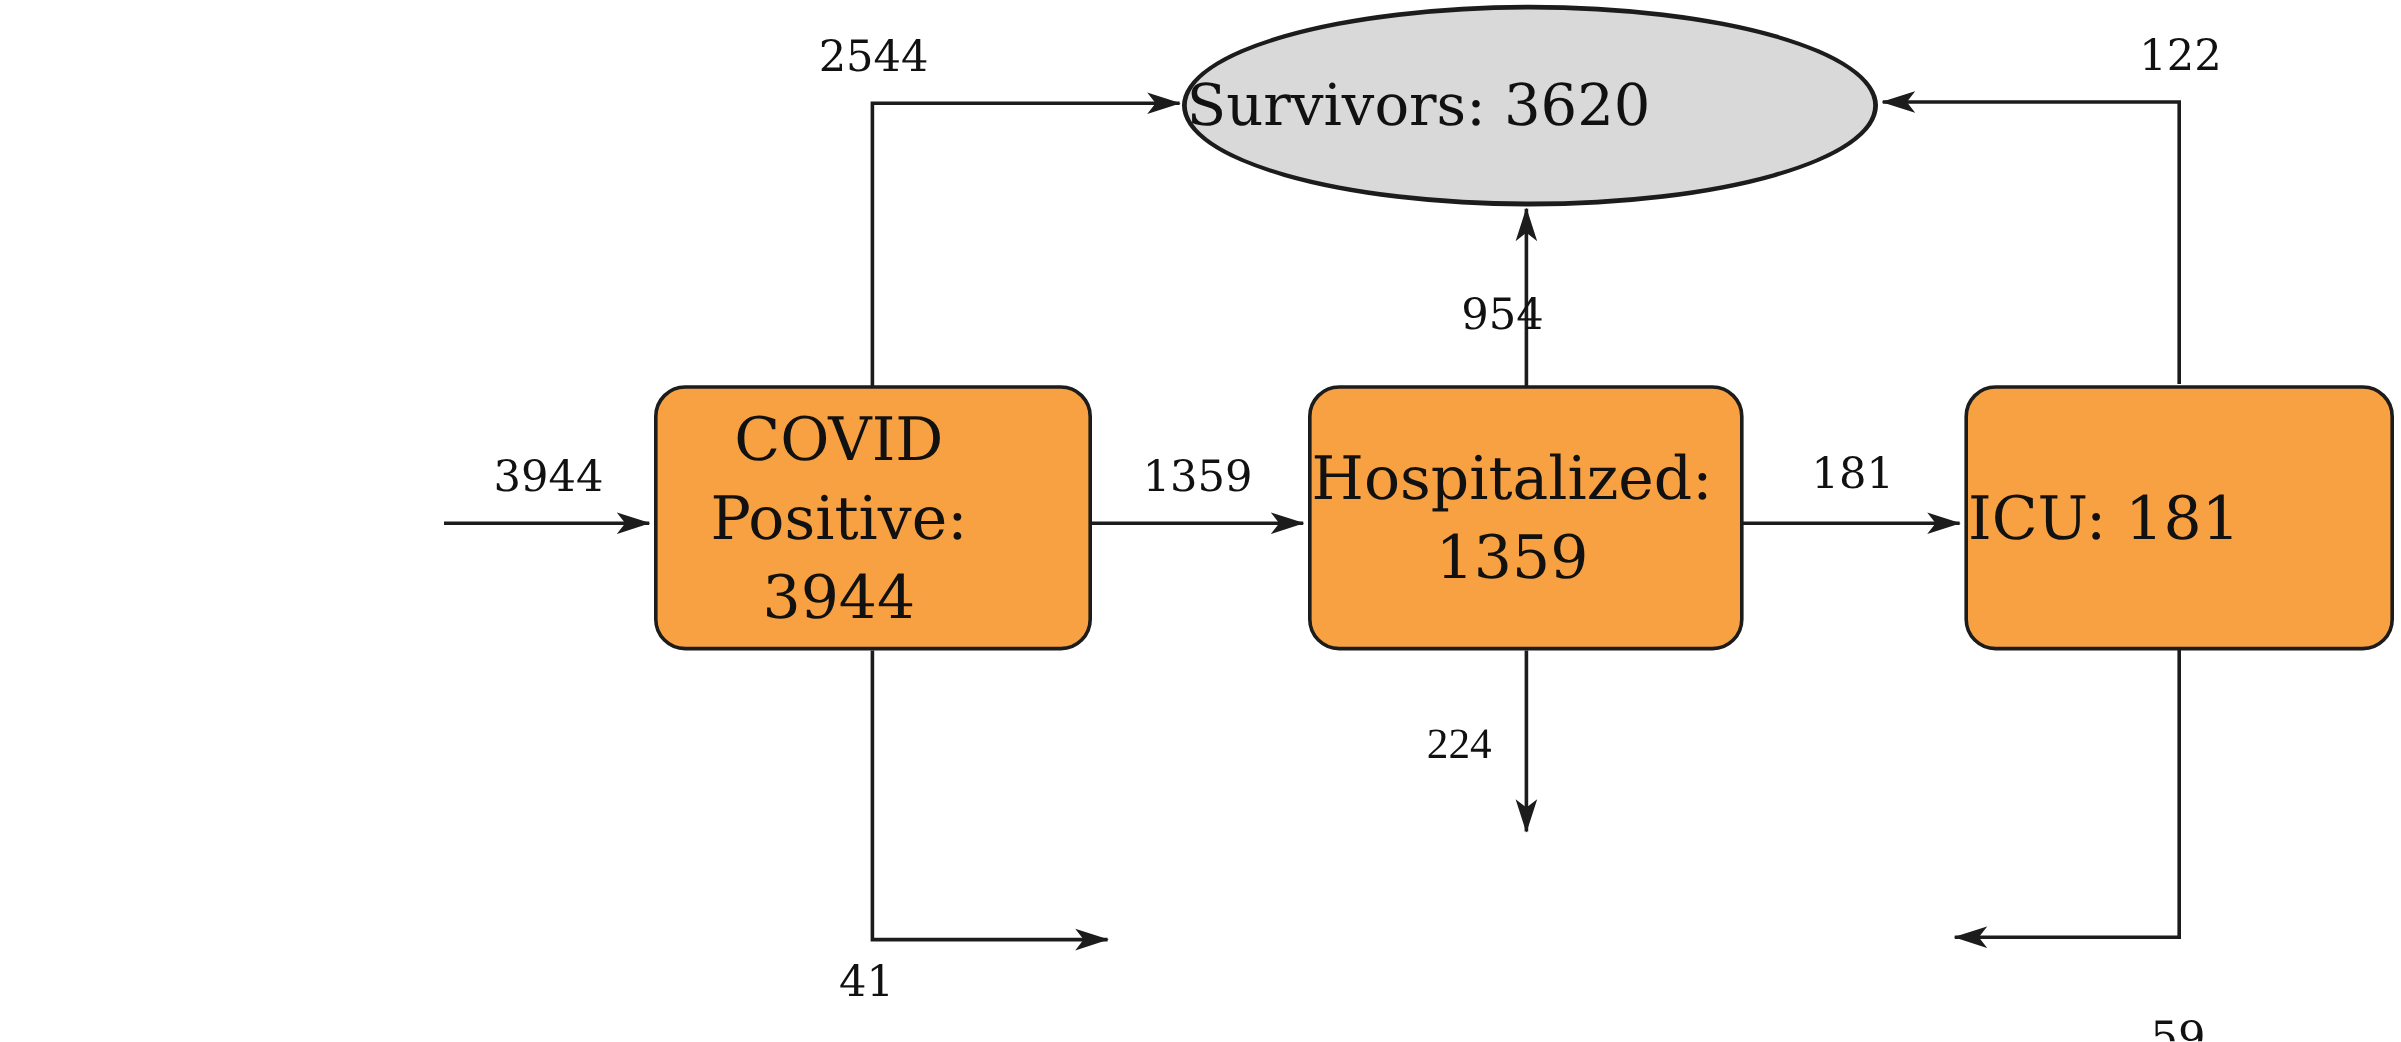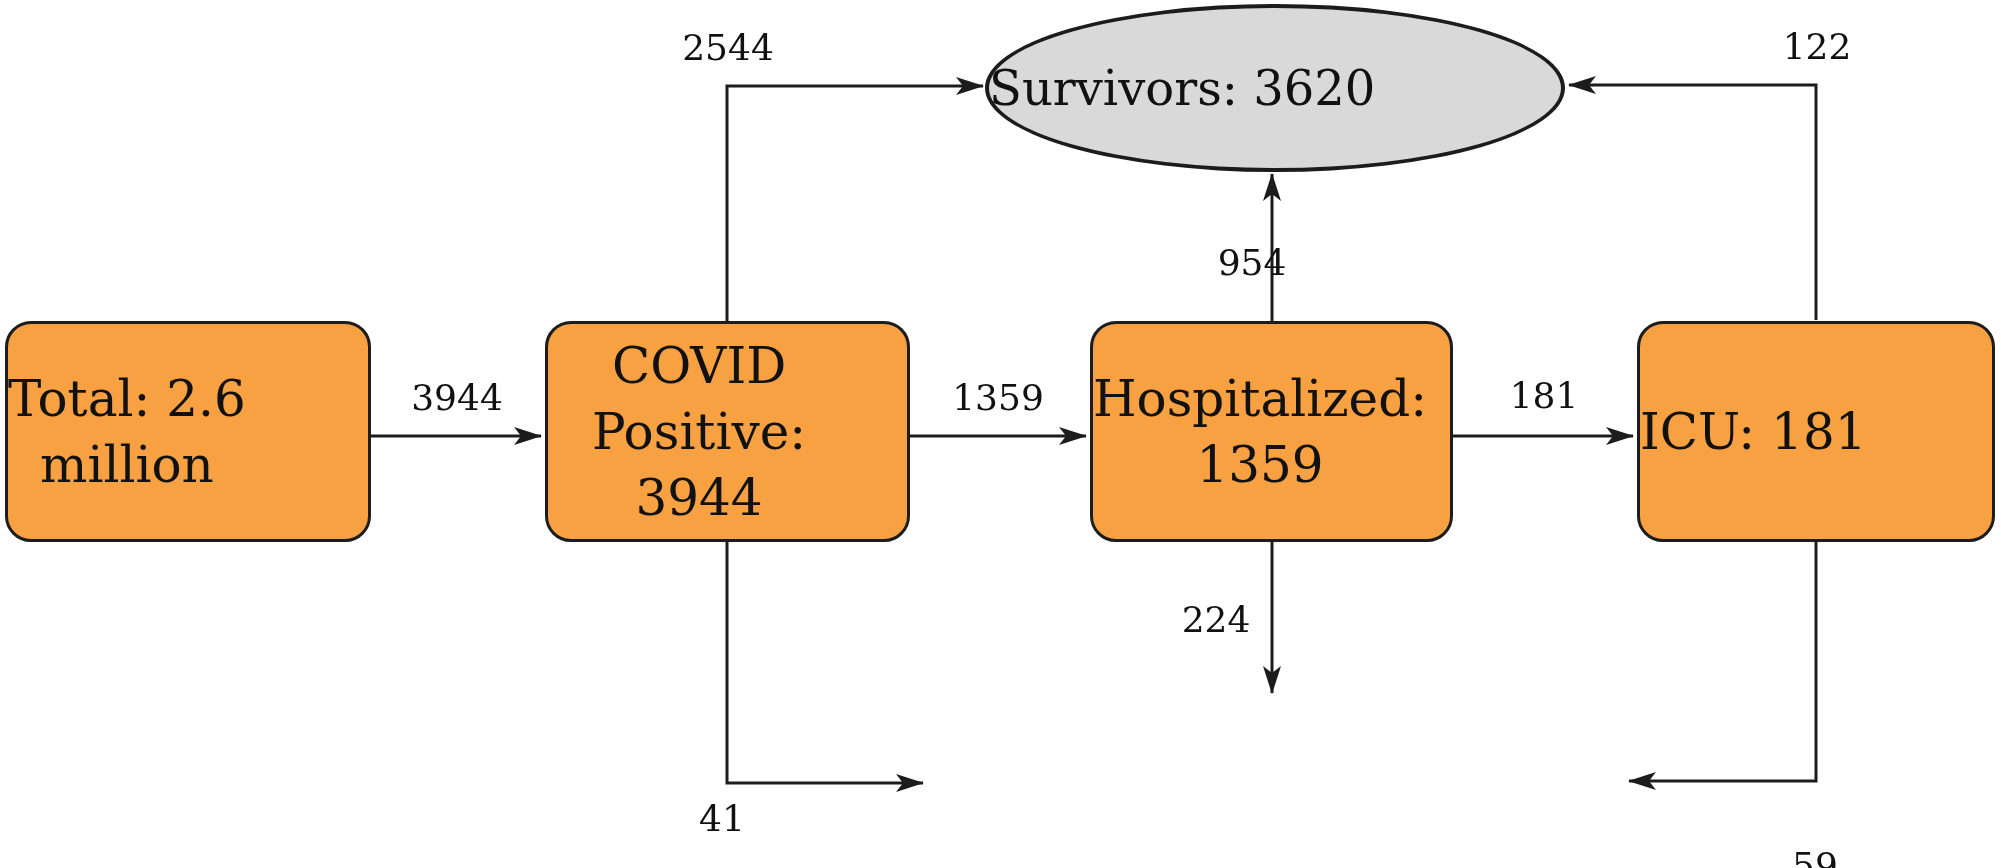--- a/index.html
+++ b/index.html
@@ -71,40 +71,36 @@
     <polyline class="edge" points="1816,320 1816,85 1569,85" marker-end="url(#arrowhead)"></polyline>
     <polyline class="edge" points="727,542 727,783 923,783" marker-end="url(#arrowhead)"></polyline>
     <polyline class="edge" points="1272,542 1272,693" marker-end="url(#arrowhead)"></polyline>
     <polyline class="edge" points="1816,540 1816,781 1629,781" marker-end="url(#arrowhead)"></polyline>
   </svg>
 
   <div class="node ellipse" style="left:985px; top:4px; width:580px; height:168px;">
     <span class="node-label">Survivors: 3620</span>
   </div>
 
-  <div class="node box" style="left:5px; top:321px; width:366px; height:221px;">
-    <span class="node-label">Total: 2.6
-million</span>
-  </div>
   <div class="node box" style="left:545px; top:321px; width:365px; height:221px;padding-left:44px;">
     <span class="node-label">COVID
 Positive:
 3944</span>
   </div>
   <div class="node box" style="left:1090px; top:321px; width:363px; height:221px;">
     <span class="node-label">Hospitalized:
 1359</span>
   </div>
   <div class="node box" style="left:1637px; top:321px; width:358px; height:221px;">
     <span class="node-label">ICU: 181</span>
   </div>
 
   <div class="edge-label" style="left:457px; top:398px;">3944</div>
   <div class="edge-label" style="left:998px; top:398px;">1359</div>
   <div class="edge-label" style="left:1544px; top:396px;">181</div>
   <div class="edge-label" style="left:728px; top:48px;">2544</div>
   <div class="edge-label" style="left:1213px; top:263px;margin-left:39px;">954</div>
   <div class="edge-label" style="left:1817px; top:47px;">122</div>
   <div class="edge-label" style="left:722px; top:819px;">41</div>
-  <div class="edge-label" style="left:1216px; top:620px;">224</div>
+  <div class="edge-label" style="left:1216px; top:620px;font-family:Liberation Serif, serif;">224</div>
   <div class="edge-label" style="left:1815px; top:866px;">59</div>
 
 </div>
 
 </body></html>

